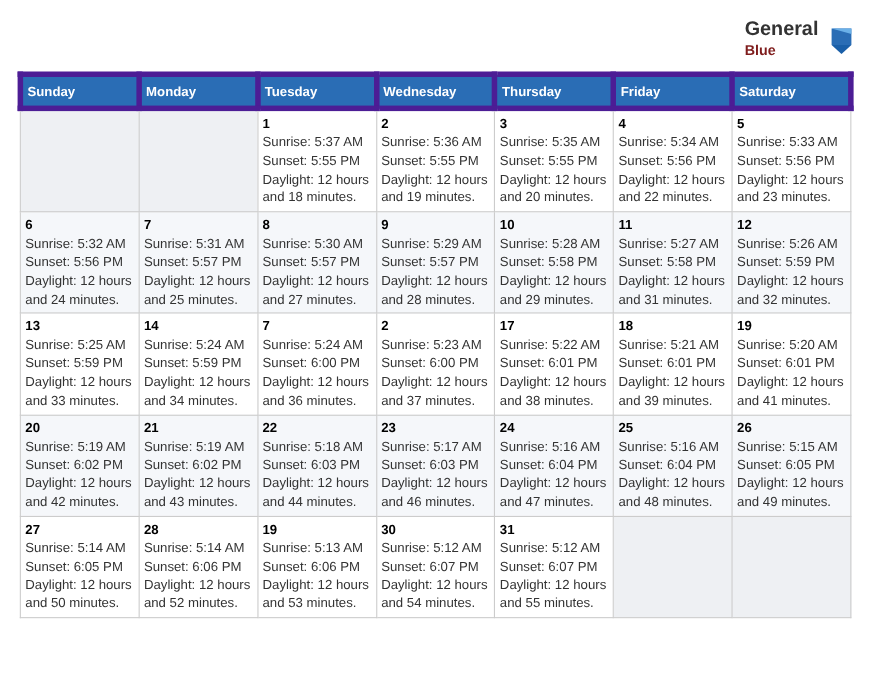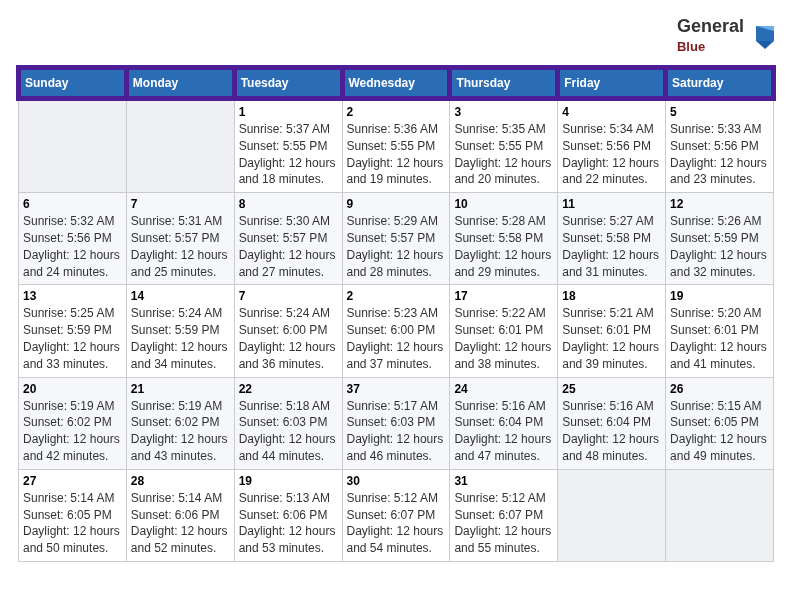--- a/index.html
+++ b/index.html
@@ -181,21 +181,21 @@
         </td>
         <td>
           <div class="day-number">21</div>
           <div class="day-info">Sunrise: 5:19 AM<br>Sunset: 6:02 PM<br>Daylight: 12 hours and 43 minutes.</div>
         </td>
         <td>
           <div class="day-number">22</div>
           <div class="day-info">Sunrise: 5:18 AM<br>Sunset: 6:03 PM<br>Daylight: 12 hours and 44 minutes.</div>
         </td>
         <td>
-          <div class="day-number">37</div>
+          <div class="day-number">23</div>
           <div class="day-info">Sunrise: 5:17 AM<br>Sunset: 6:03 PM<br>Daylight: 12 hours and 46 minutes.</div>
         </td>
         <td>
           <div class="day-number">24</div>
           <div class="day-info">Sunrise: 5:16 AM<br>Sunset: 6:04 PM<br>Daylight: 12 hours and 47 minutes.</div>
         </td>
         <td>
           <div class="day-number">25</div>
           <div class="day-info">Sunrise: 5:16 AM<br>Sunset: 6:04 PM<br>Daylight: 12 hours and 48 minutes.</div>
         </td>

